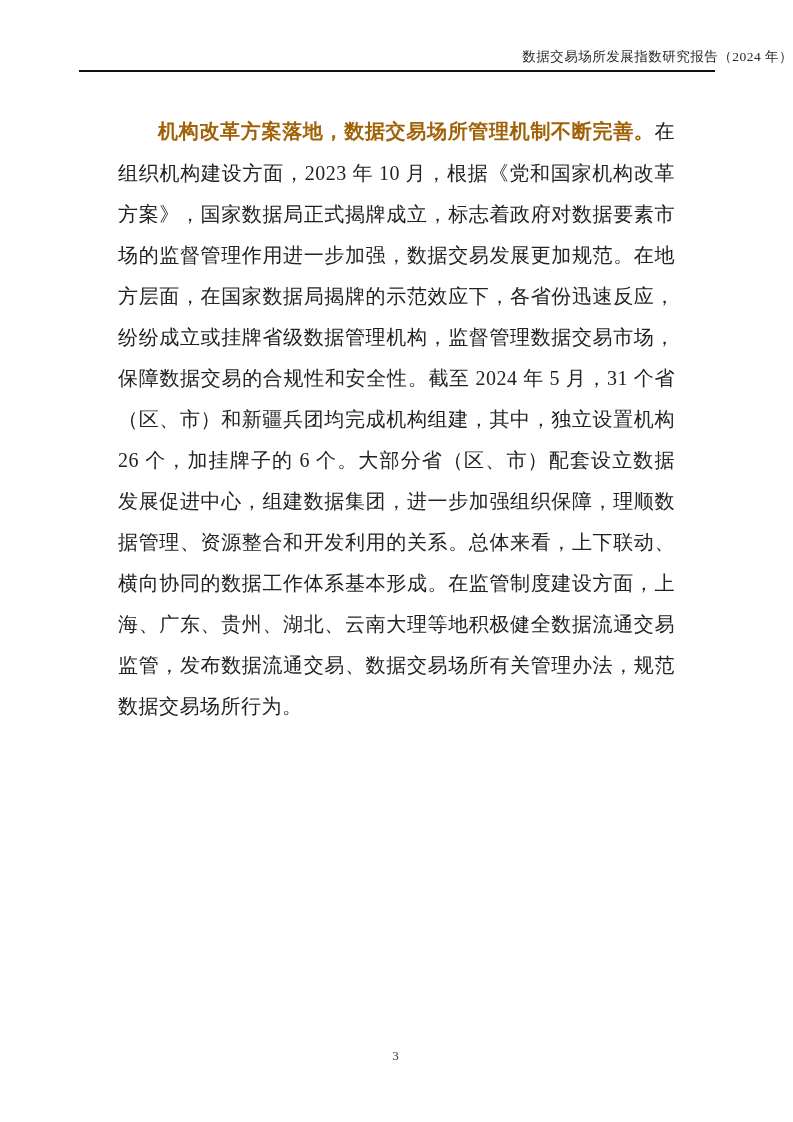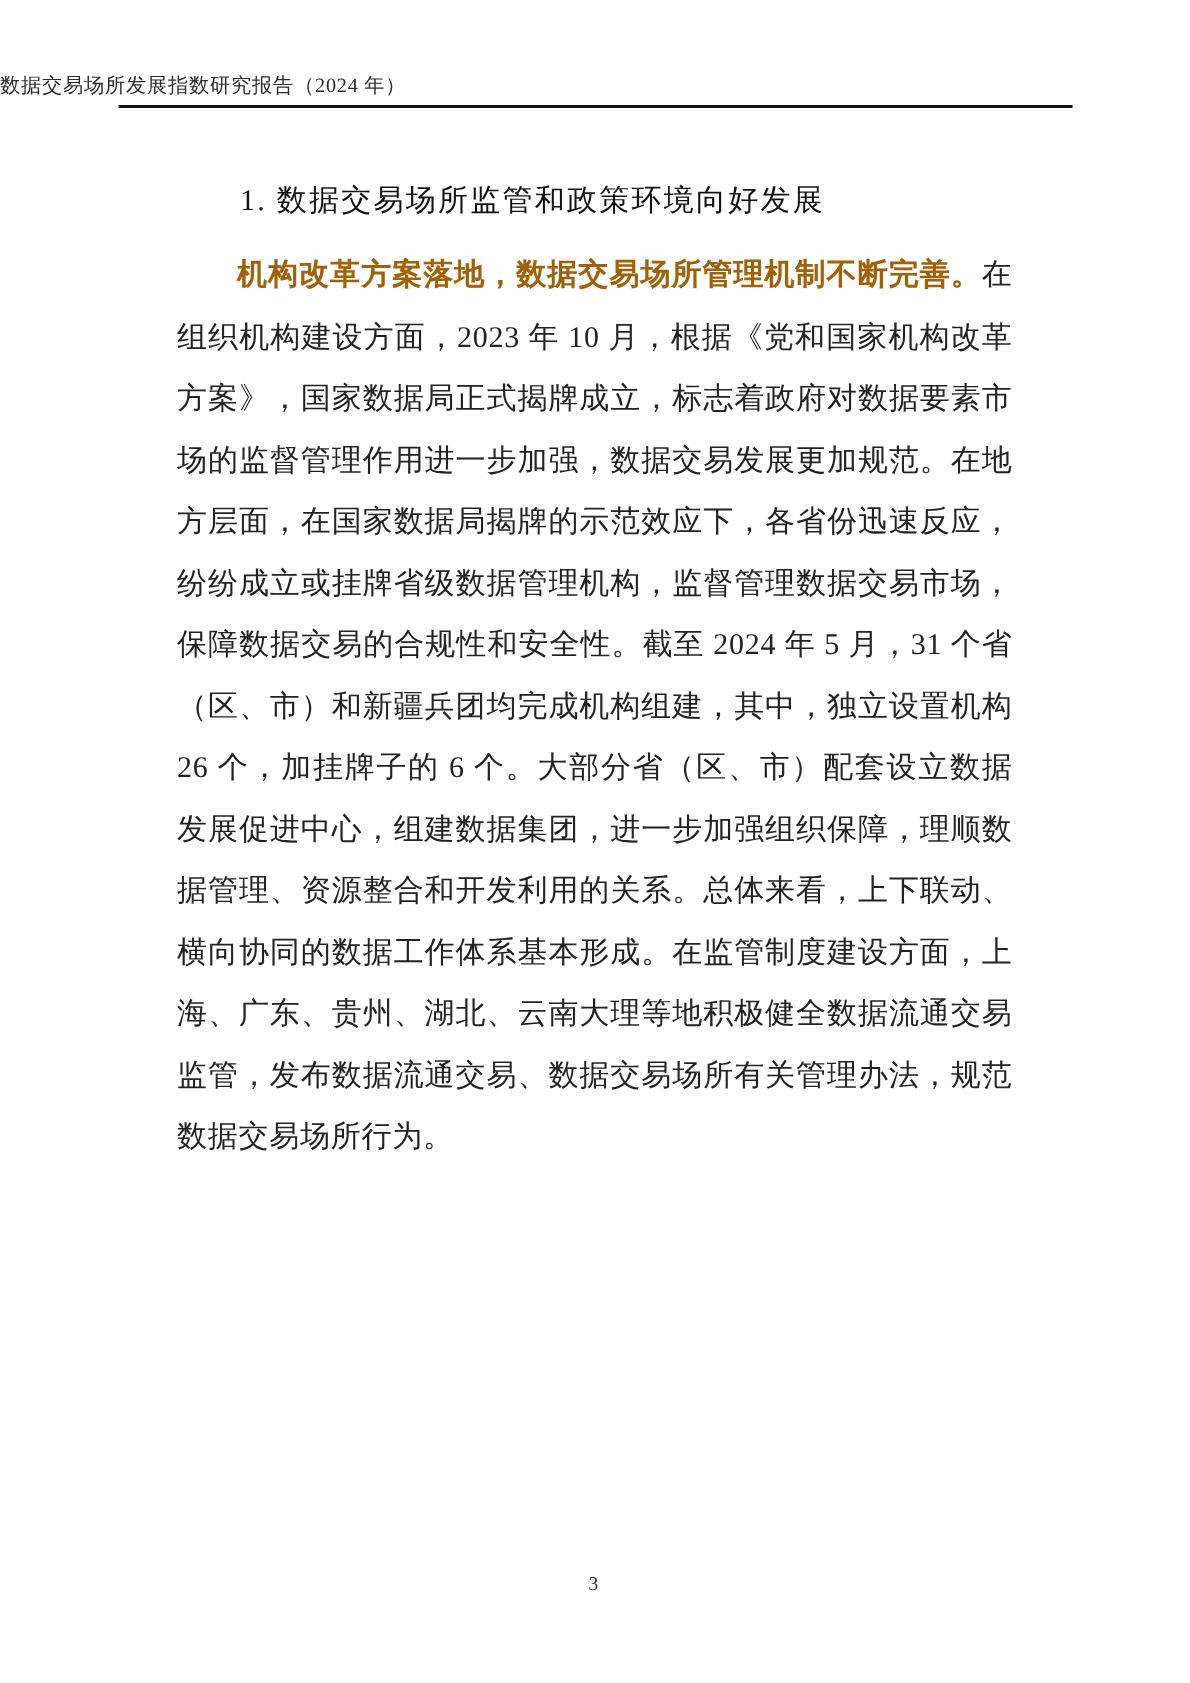--- a/index.html
+++ b/index.html
@@ -13,21 +13,21 @@
     color: #1c1c1c;
     overflow: hidden;
   }
 
   
   .running-head {
     position: absolute;
     top: 48px;
     left: 0;
     width: 100%;
-    text-align: left;
+    text-align: right;
     font-size: 13.5px;
     letter-spacing: 0.5px;
     color: #2a2a2a;
   }
   .head-rule {
     position: absolute;
     top: 70px;
     left: 79px;
     width: 636px;
     height: 0;
@@ -92,21 +92,20 @@
 
 <div class="page">
 
   <div class="running-head">数据交易场所发展指数研究报告（2024 年）</div>
 
   <div class="head-rule"></div>
 
   <div class="content">
 
 
-    <h2 class="subsection-heading">1. 数据交易场所监管和政策环境向好发展</h2>
 
     <p class="body-para first"><span class="para-lead">机构改革方案落地，数据交易场所管理机制不断完善。</span><span>在组织机构建设方面，2023 年 10 月，根据《党和国家机构改革方案》，国家数据局正式揭牌成立，标志着政府对数据要素市场的监督管理作用进一步加强，数据交易发展更加规范。在地方层面，在国家数据局揭牌的示范效应下，各省份迅速反应，纷纷成立或挂牌省级数据管理机构，监督管理数据交易市场，保障数据交易的合规性和安全性。截至 2024 年 5 月，31 个省（区、市）和新疆兵团均完成机构组建，其中，独立设置机构 26 个，加挂牌子的 6 个。大部分省（区、市）配套设立数据发展促进中心，组建数据集团，进一步加强组织保障，理顺数据管理、资源整合和开发利用的关系。总体来看，上下联动、横向协同的数据工作体系基本形成。在监管制度建设方面，上海、广东、贵州、湖北、云南大理等地积极健全数据流通交易监管，发布数据流通交易、数据交易场所有关管理办法，规范数据交易场所行为。</span></p>
 
 
   </div>
 
   <div class="page-footer">3</div>
 
 </div>
 

